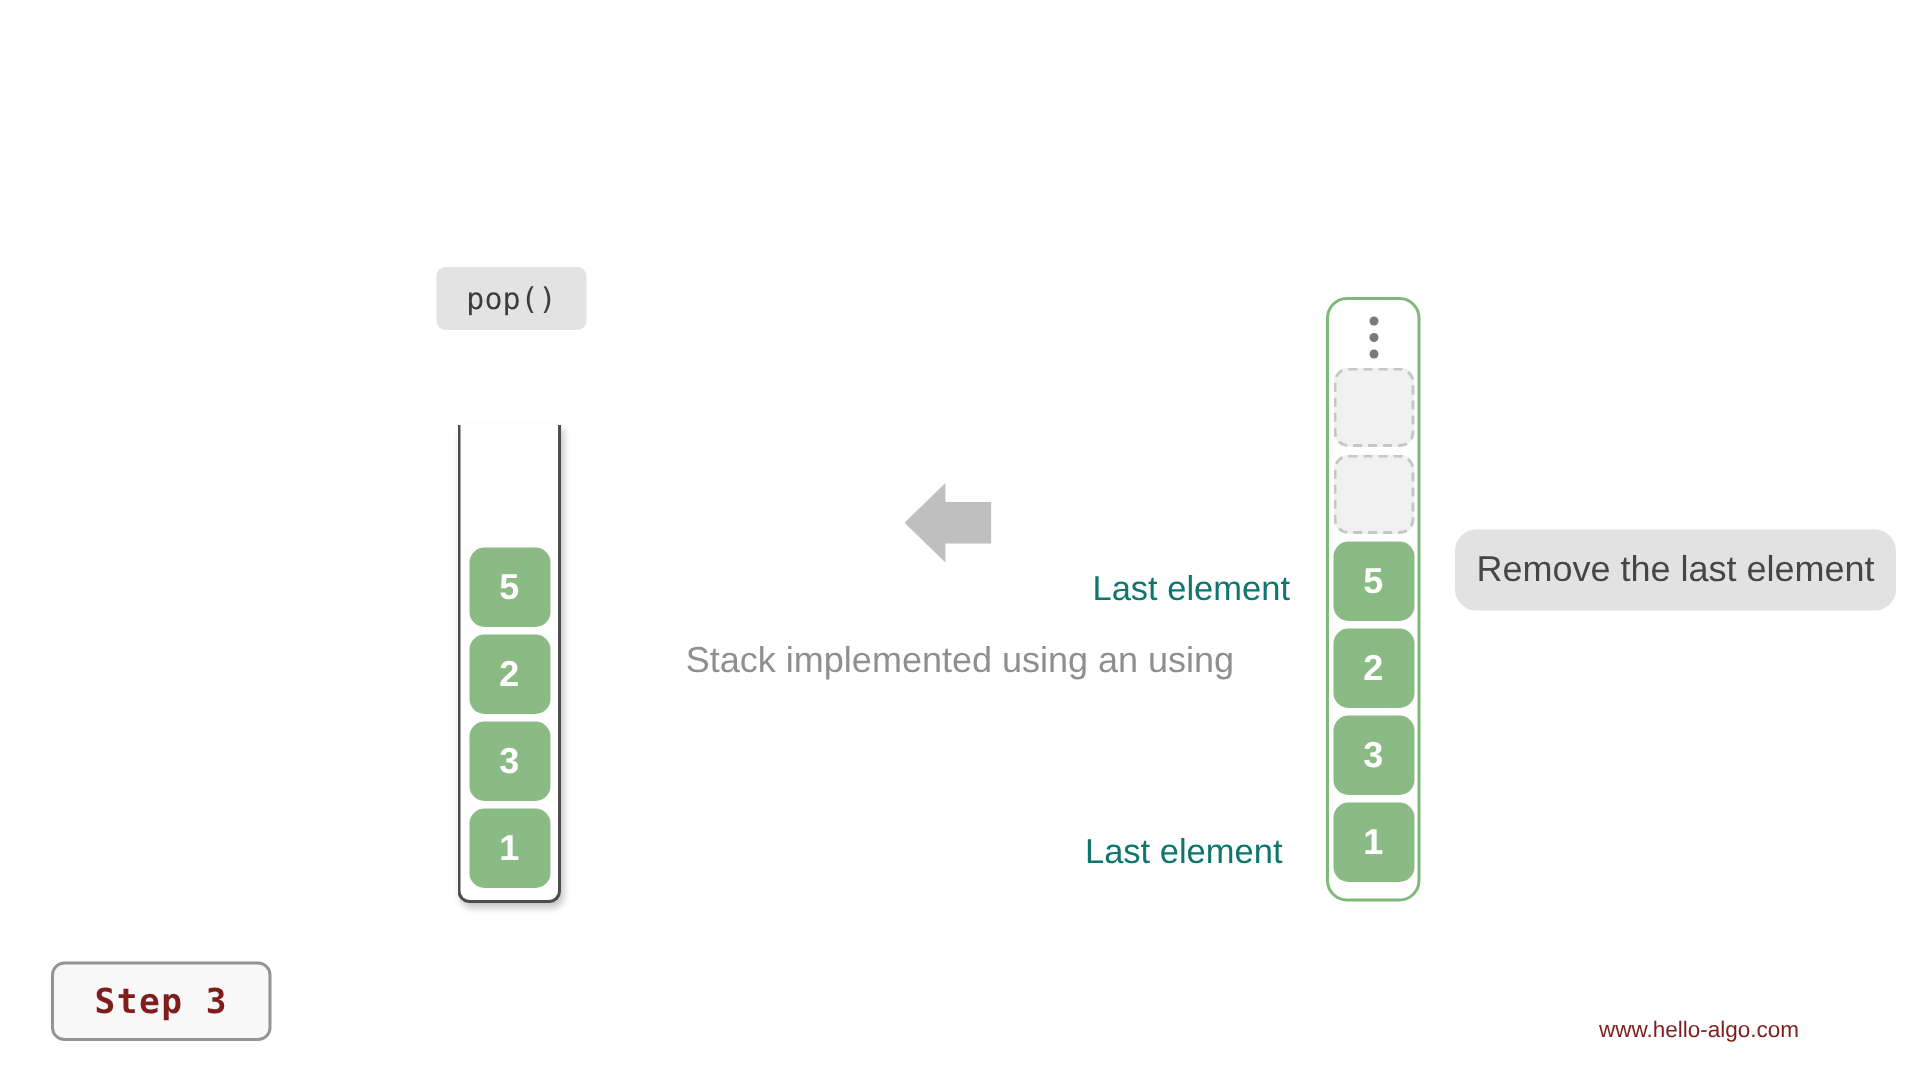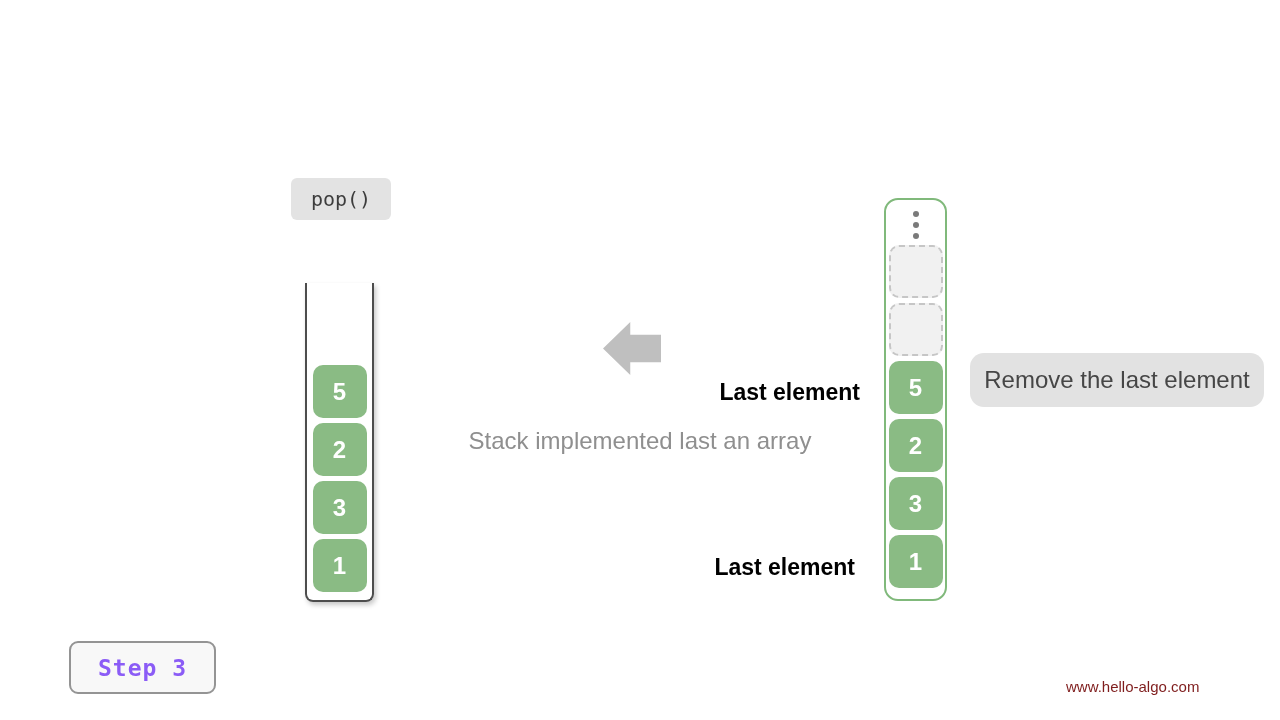--- a/index.html
+++ b/index.html
@@ -56,37 +56,37 @@
     background: #bfbfbf;
     -webkit-clip-path: polygon(0 50%, 47% 0, 47% 24%, 100% 24%, 100% 76%, 47% 76%, 47% 100%);
     clip-path: polygon(0 50%, 47% 0, 47% 24%, 100% 24%, 100% 76%, 47% 76%, 47% 100%);
   }
 
   .caption {
     position: absolute; left: 340px; top: 427px; width: 600px;
     text-align: center; font-size: 24px; color: #8f8f8f;
   }
 
-  .side-label { position: absolute; width: 260px; text-align: right; font-weight: bold; font-size: 23px; color: #000000; }
+  .side-label { position: absolute; width: 260px; text-align: right; font-weight: normal; font-size: 23px; color: #0f766e; }
   .last-label  { left: 600px; top: 379px; }
   .first-label { left: 595px; top: 554px; }
 
   .annotation {
     position: absolute; left: 970px; top: 305px; width: 294px; height: 54px;
     background: #e2e2e2; border-radius: 14px;
     display: flex; align-items: center; justify-content: center;
     font-size: 24px; color: #464646; white-space: nowrap; margin-top: 48px;
   }
 
   .step-box {
     position: absolute; left: 34px; top: 641px; width: 147px; height: 53px;
     background: #f8f8f8; border: 2px solid #949494; border-radius: 9px;
     display: flex; align-items: center; justify-content: center;
     font-family: "DejaVu Sans Mono", monospace; font-weight: bold; font-size: 23px;
-    color: #8b5cf6; letter-spacing: 1px; margin-left: 35px;
+    color: #7f1d1d; letter-spacing: 1px;
   }
 
   .watermark {
     position: absolute; left: 1066px; top: 678px;
     font-family: Liberation Sans, sans-serif; font-size: 15px; color: #7f1d1d;
   }
 </style>
 </head>
 <body>
 
@@ -96,21 +96,21 @@
 
   <div class="left-stack">
     <div class="cell">5</div>
     <div class="cell">2</div>
     <div class="cell">3</div>
     <div class="cell">1</div>
   </div>
 
   <div class="arrow"></div>
 
-  <div class="caption">Stack implemented last an array</div>
+  <div class="caption">Stack implemented using an using</div>
 
   <div class="side-label last-label">Last element</div>
   <div class="side-label first-label">Last element</div>
 
   <div class="right-stack">
     <div class="dots">
       <span></span>
         <span></span>
         <span></span>
     </div>

